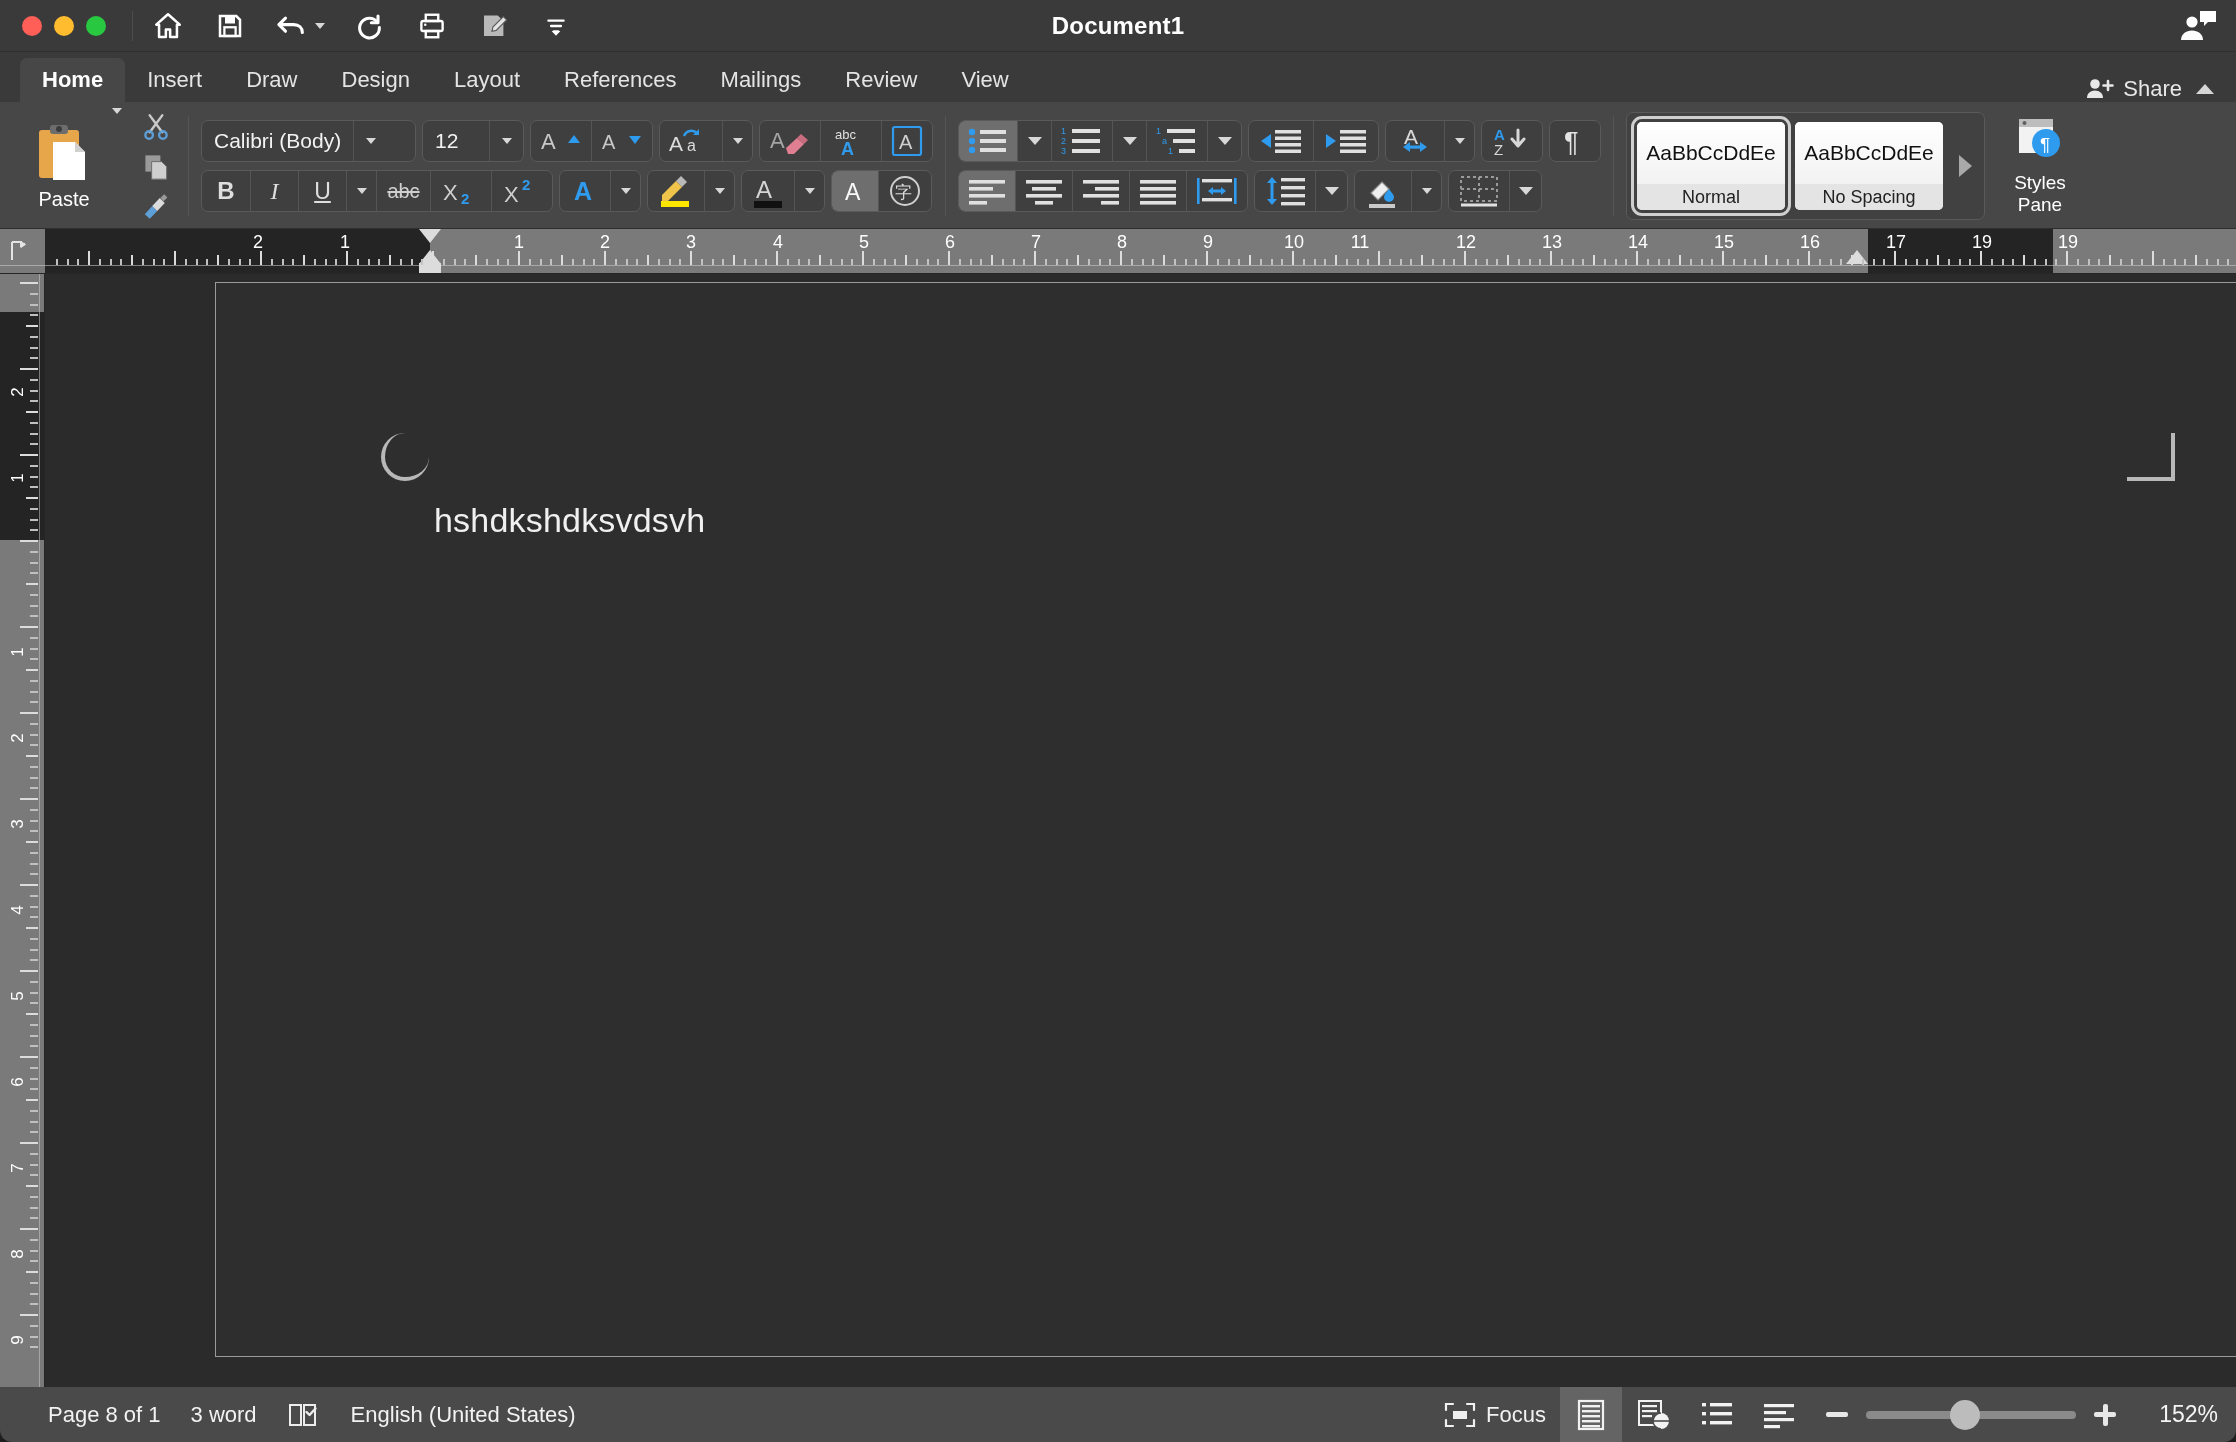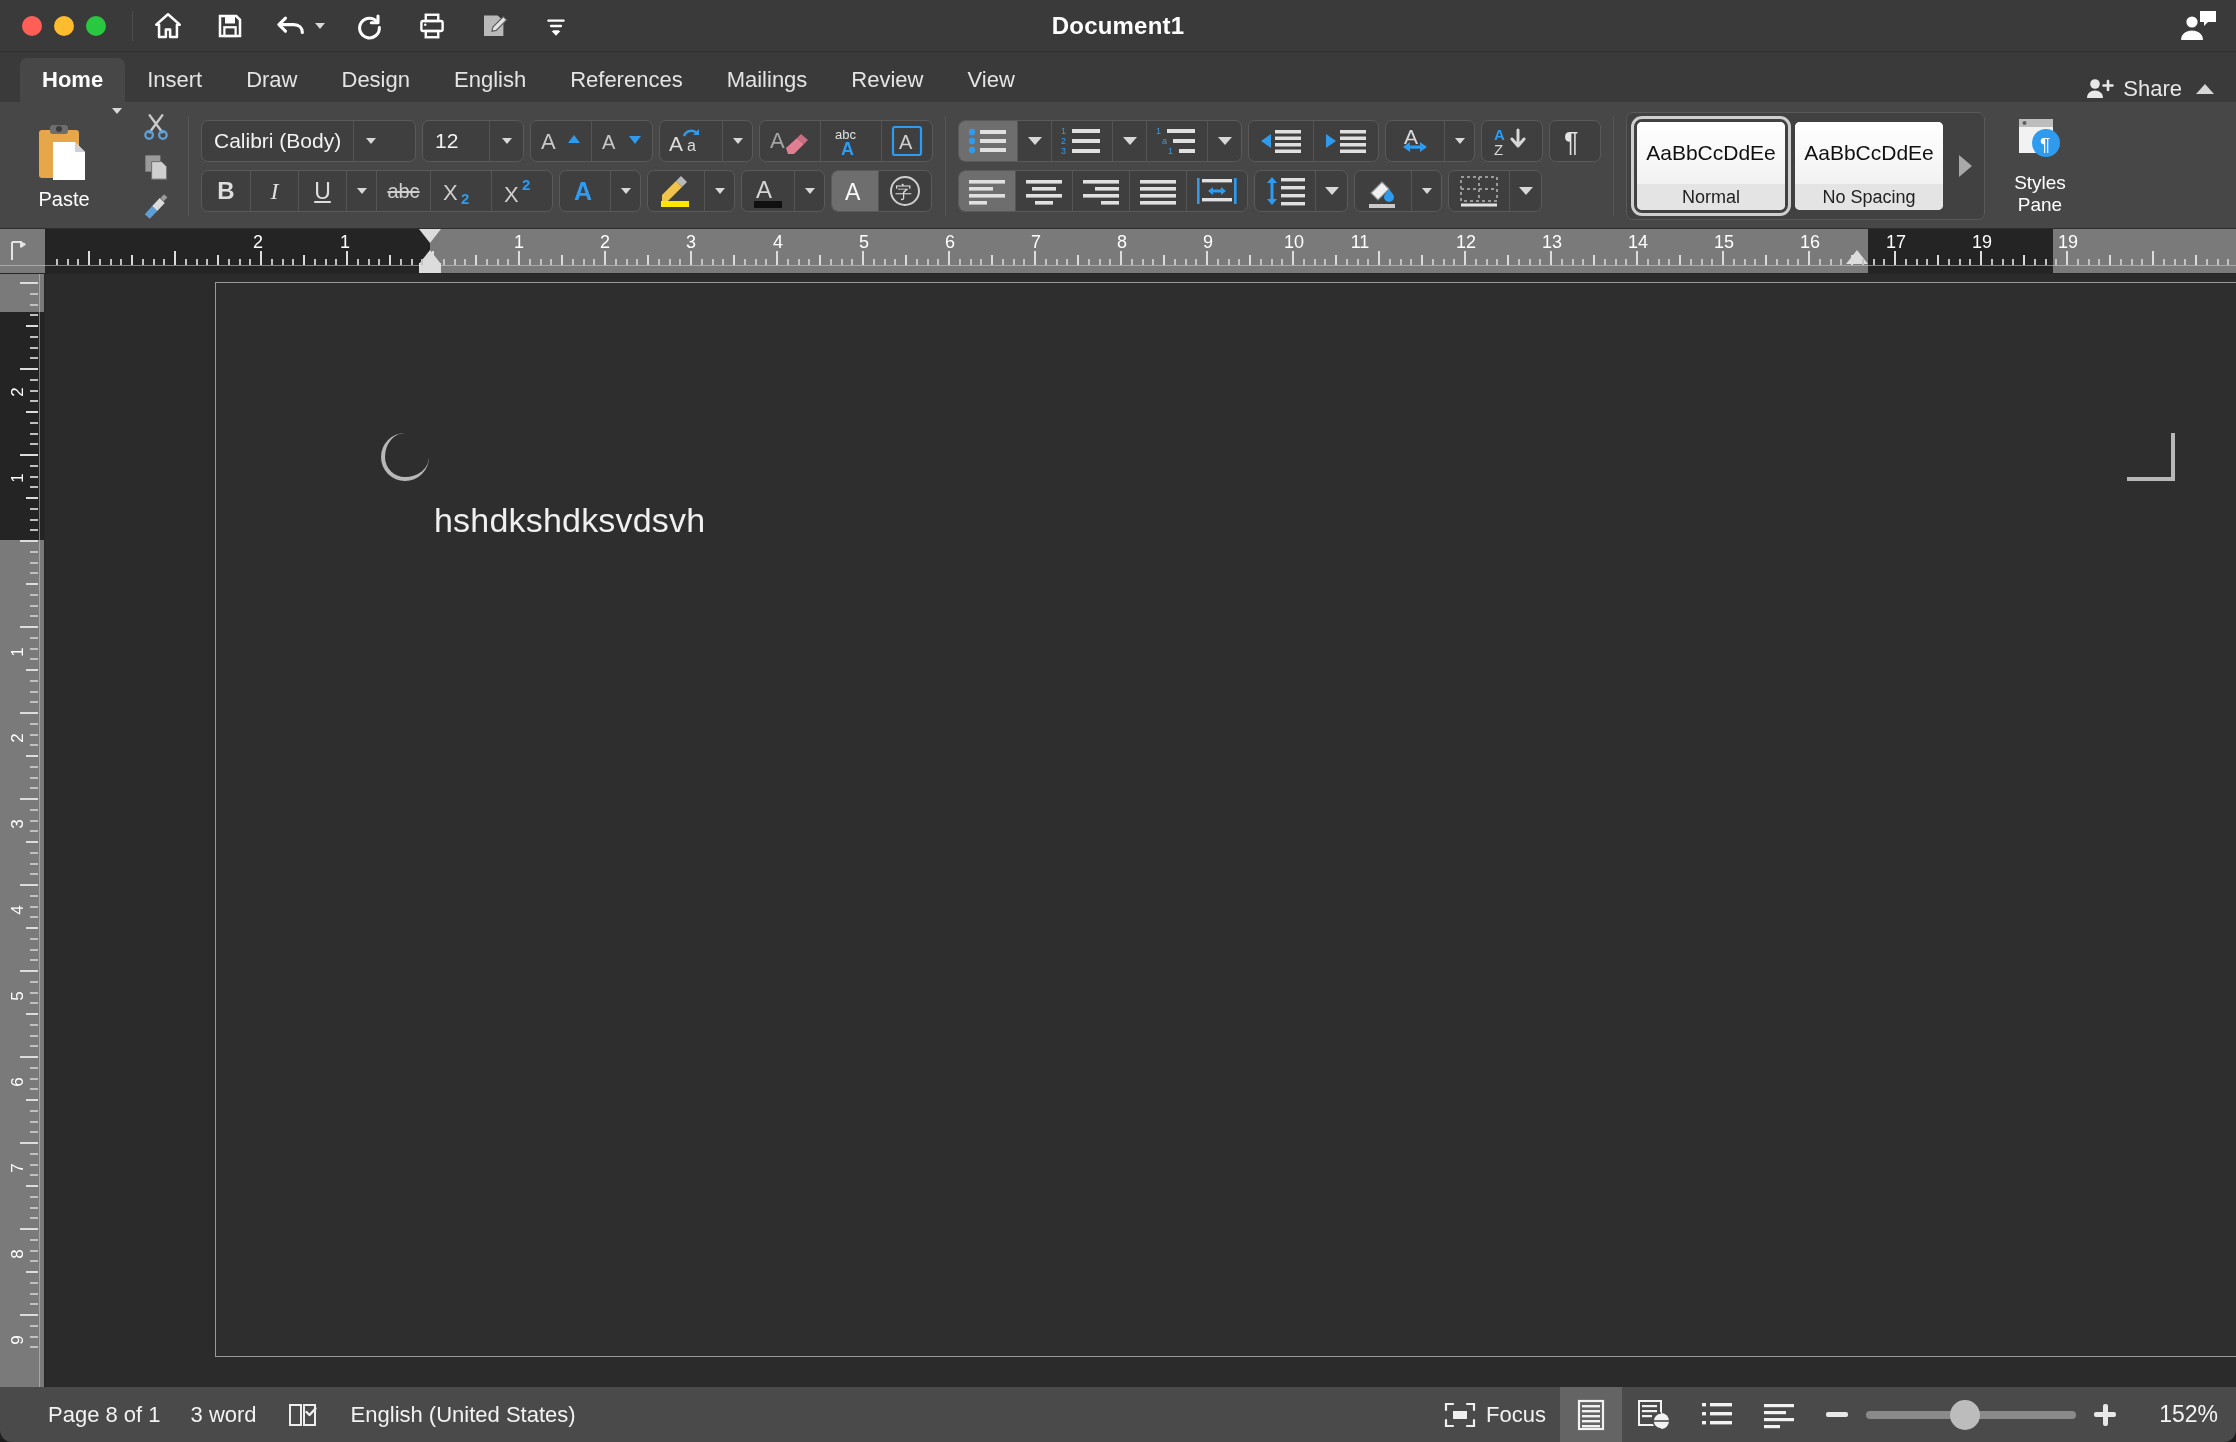--- a/index.html
+++ b/index.html
@@ -243,21 +243,21 @@
           </svg>
       </div>
     </div>
   </div>
 
   <div class="tabstrip">
     <div class="tab active">Home</div>
     <div class="tab">Insert</div>
     <div class="tab">Draw</div>
     <div class="tab">Design</div>
-    <div class="tab">English</div>
+    <div class="tab">Layout</div>
     <div class="tab">References</div>
     <div class="tab">Mailings</div>
     <div class="tab">Review</div>
     <div class="tab">View</div>
 
     <div class="tabstrip-right">
       <div class="share-btn">
         <svg width="30" height="26" viewBox="0 0 30 26">
             <circle cx="10" cy="8" r="4.8" fill="#e8e8e8"></circle>
             <path d="M2 22c0-4.6 3.6-7.4 8-7.4s8 2.8 8 7.4Z" fill="#e8e8e8"></path>

